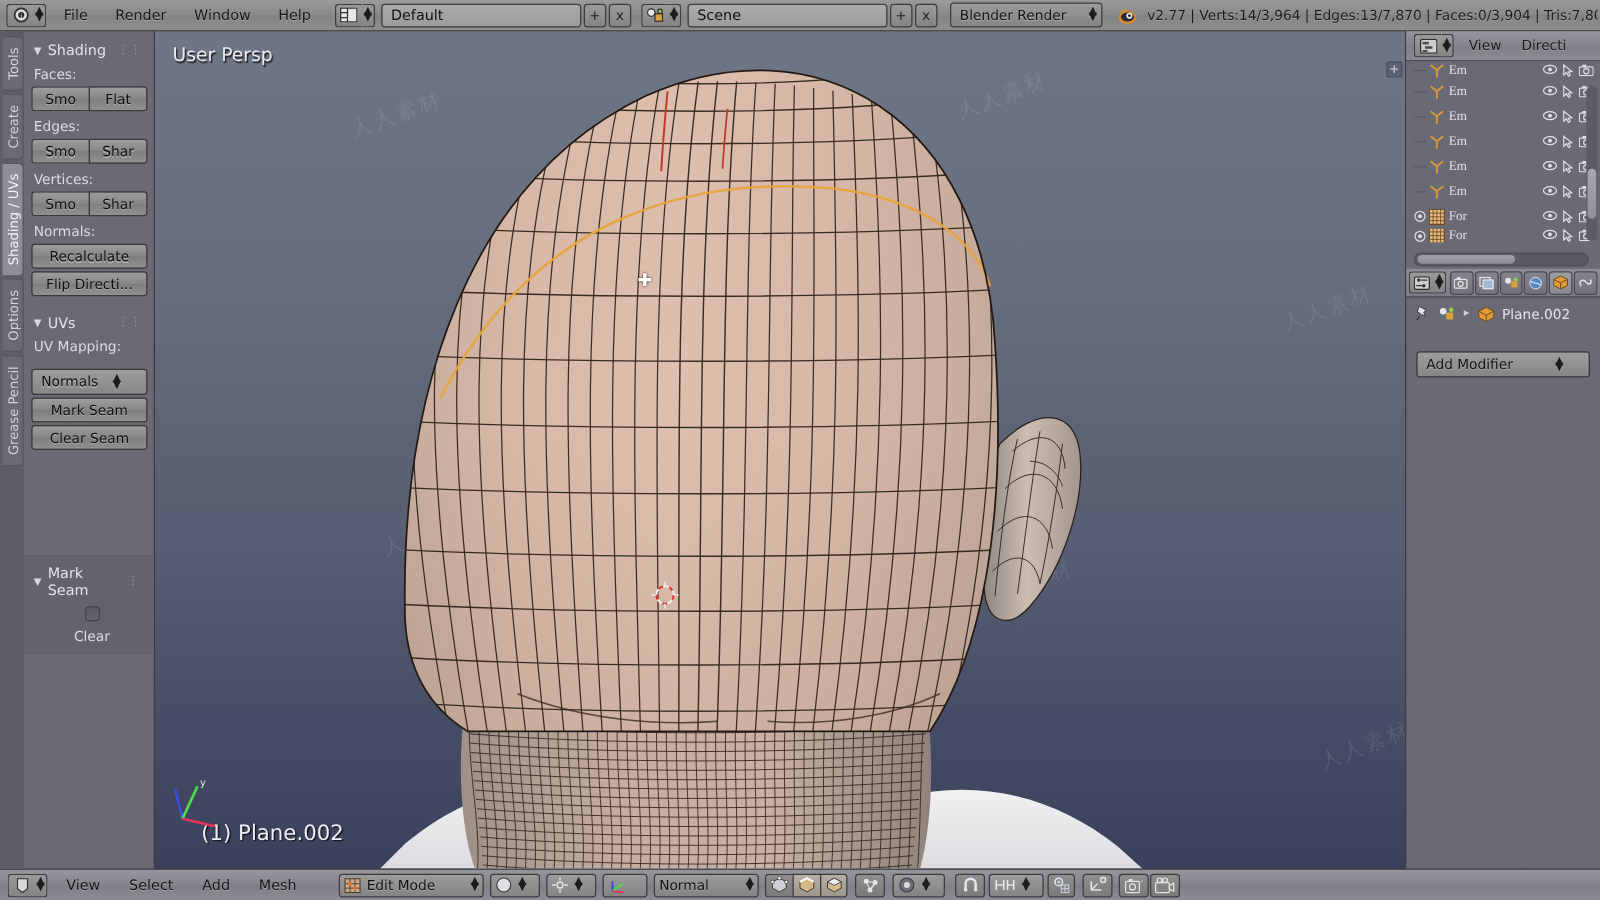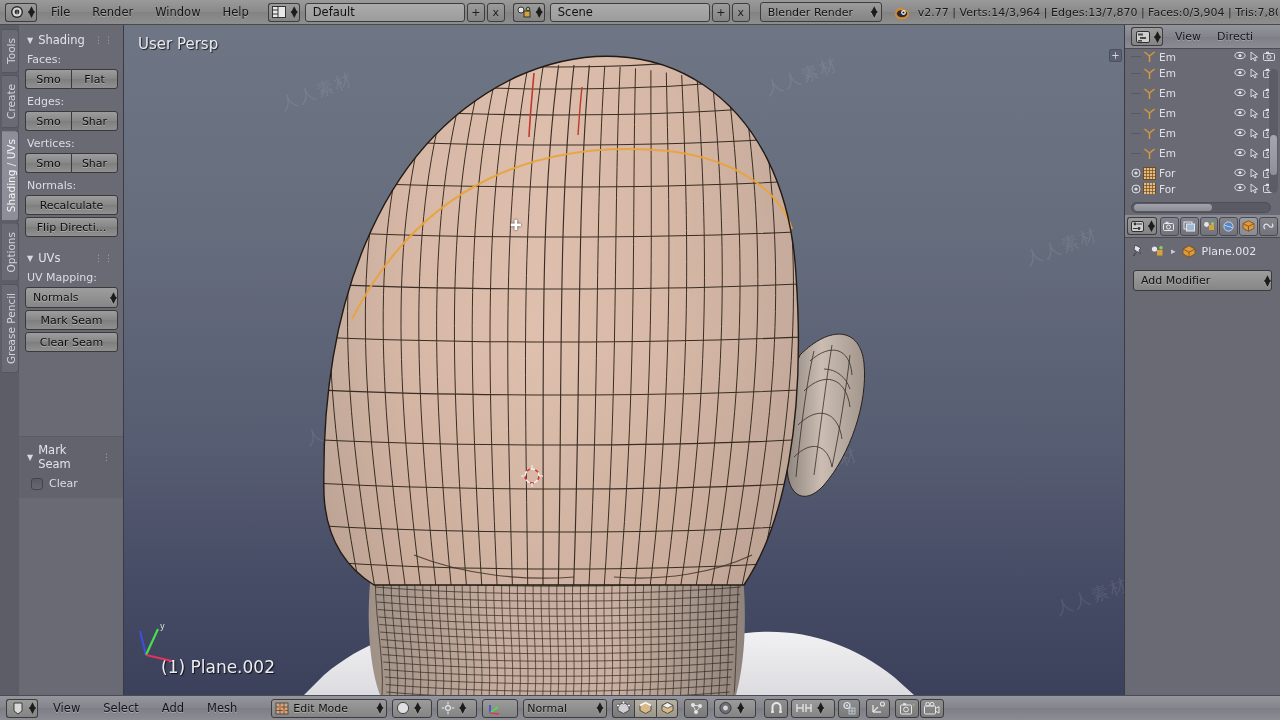--- a/index.html
+++ b/index.html
@@ -108,26 +108,27 @@
   .plabel { font-size: 11px; color: #dcdce2; margin: 6px 0 3px 2px; }
   .btnrow { display: flex; gap: 0; }
   .btnrow .btn { flex: 1; height: 20px; }
   .btnrow .btn:first-child { border-radius: 3px 0 0 3px; border-right: none; }
   .btnrow .btn:last-child { border-radius: 0 3px 3px 0; }
   .wbtn { width: 100%; height: 20px; margin-bottom: 2px; }
   .dropdown {
     width: 100%; height: 21px;
     background: linear-gradient(180deg,#9d9d9d,#868686);
     border: 1px solid #3a3a3a; border-radius: 3px;
-    display: flex; align-items: center; padding: 0 0 0 7px;
+    display: flex; align-items: center; padding: 0 20px 0 7px;
     font-size: 11px; color: #101010; cursor: pointer;
     text-shadow: 0 1px 0 rgba(255,255,255,.3);
+    margin-top: 11px;
   }
   .dropdown .spin-arrows { margin-left: auto; }
-  .checkrow { display: flex; align-items: center; gap: 6px; margin: 6px 0 0 4px; }
+  .checkrow { display: flex; align-items: center; gap: 6px; margin: 6px 0 0 4px; flex-direction: column; }
   .cbox {
     width: 12px; height: 12px; border-radius: 3px;
     background: linear-gradient(180deg,#5a5a64,#676770);
     border: 1px solid #43434c;
   }
   .checklabel { font-size: 11px; color: #dcdce2; }
   .opsep { border-top: 1px solid #5b5b64; margin: 10px -6px 0 -6px; }
   #oppanel { background: #63636d; margin: 0 -6px; padding: 6px 8px 8px 8px; }
 
   
@@ -183,21 +184,21 @@
   .areaheader .menu {
     font-size: 11px; color: #16161a; padding: 2px 7px; cursor: pointer;
     text-shadow: 0 1px 0 rgba(255,255,255,.28);
   }
   #outliner-body {
     position: relative; height: 166px; overflow: hidden;
     background: #6a6a74; padding-top: 1px;
   }
   .outrow {
     display: flex; align-items: center; height: 20px;
-    font-size: 10.5px; color: #e0e0e6; padding-left: 6px; cursor: pointer;
+    font-size: 10.5px; color: #e0e0e6; padding-left: 6px; cursor: pointer; font-family: Liberation Serif, serif;
   }
   .outrow .dash { width: 10px; border-top: 1px solid #5a5a64; margin-right: 2px; }
   .outrow .oname { margin-left: 3px; width: 24px; overflow: hidden; white-space: nowrap; }
   .outrow .restr { margin-left: auto; display: flex; gap: 4px; padding-right: 5px; }
   #outliner-hscroll {
     position: absolute; left: 6px; bottom: 2px; width: 140px; height: 11px;
     background: #5a5a64; border-radius: 6px; border: 1px solid #4e4e58;
   }
   #outliner-hscroll .thumb {
     position: absolute; left: 2px; top: 1px; width: 78px; height: 7px;

